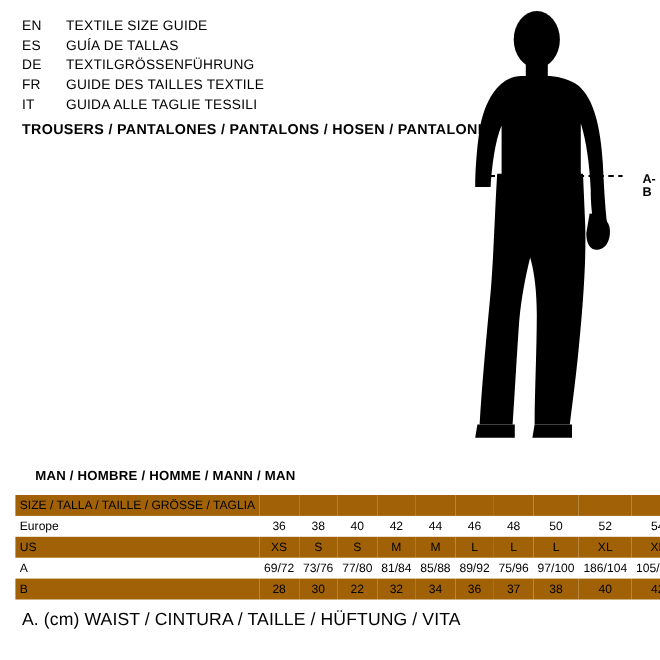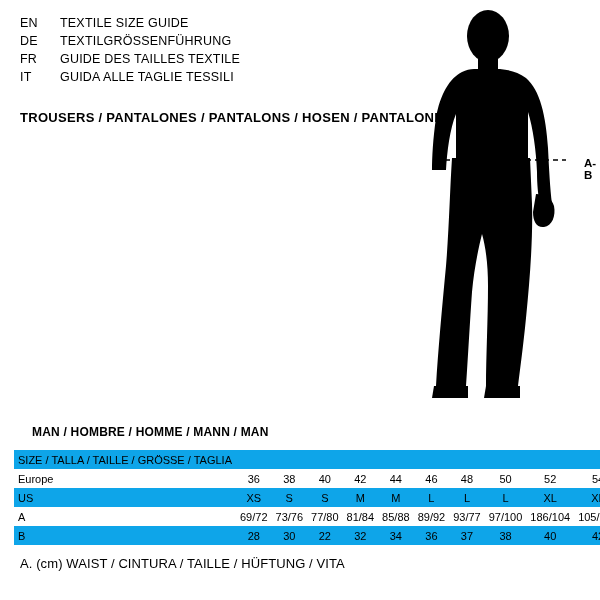--- a/index.html
+++ b/index.html
@@ -88,54 +88,58 @@
     width: 572px;
     border-collapse: collapse;
     font-size: 11px;
   }
   table.size-table td {
     padding: 2px 4px 2px 4px;
     height: 15px;
     white-space: nowrap;
   }
   table.size-table tr.shaded td {
-    background: #0ea5e9;
+    background: #a16207;
   }
   td.rowlabel {
     width: 88px;
     padding-left: 6px;
   }
   td.val {
     width: 54px;
     text-align: center;
   }
   tr.header-row td {
     font-weight: normal;
   }
 
   .footnotes {
     position: absolute;
     left: 20px;
     top: 557px;
-    font-size: 13px;
+    font-size: 16px;
     line-height: 14px;
   }
   .footnotes div {
     letter-spacing: 0.1px;
   }
 </style>
 </head>
 <body>
 
 <div class="page">
 
   <div class="lang-block">
     <div class="lang-row">
       <span class="lang-code">EN</span>
       <span class="lang-text">TEXTILE SIZE GUIDE</span>
+    </div>
+    <div class="lang-row">
+      <span class="lang-code">ES</span>
+      <span class="lang-text">GUÍA DE TALLAS</span>
     </div>
     <div class="lang-row">
       <span class="lang-code">DE</span>
       <span class="lang-text">TEXTILGRÖSSENFÜHRUNG</span>
     </div>
     <div class="lang-row">
       <span class="lang-code">FR</span>
       <span class="lang-text">GUIDE DES TAILLES TEXTILE</span>
     </div>
     <div class="lang-row">
@@ -242,21 +246,21 @@
 
       </tr>
       <tr>
         <td class="rowlabel">A</td>
         <td class="val">69/72</td>
         <td class="val">73/76</td>
         <td class="val">77/80</td>
         <td class="val">81/84</td>
         <td class="val">85/88</td>
         <td class="val">89/92</td>
-        <td class="val">93/77</td>
+        <td class="val">75/96</td>
         <td class="val">97/100</td>
         <td class="val">186/104</td>
         <td class="val">105/108</td>
 
       </tr>
       <tr class="shaded">
         <td class="rowlabel">B</td>
         <td class="val">28</td>
         <td class="val">30</td>
         <td class="val">22</td>

